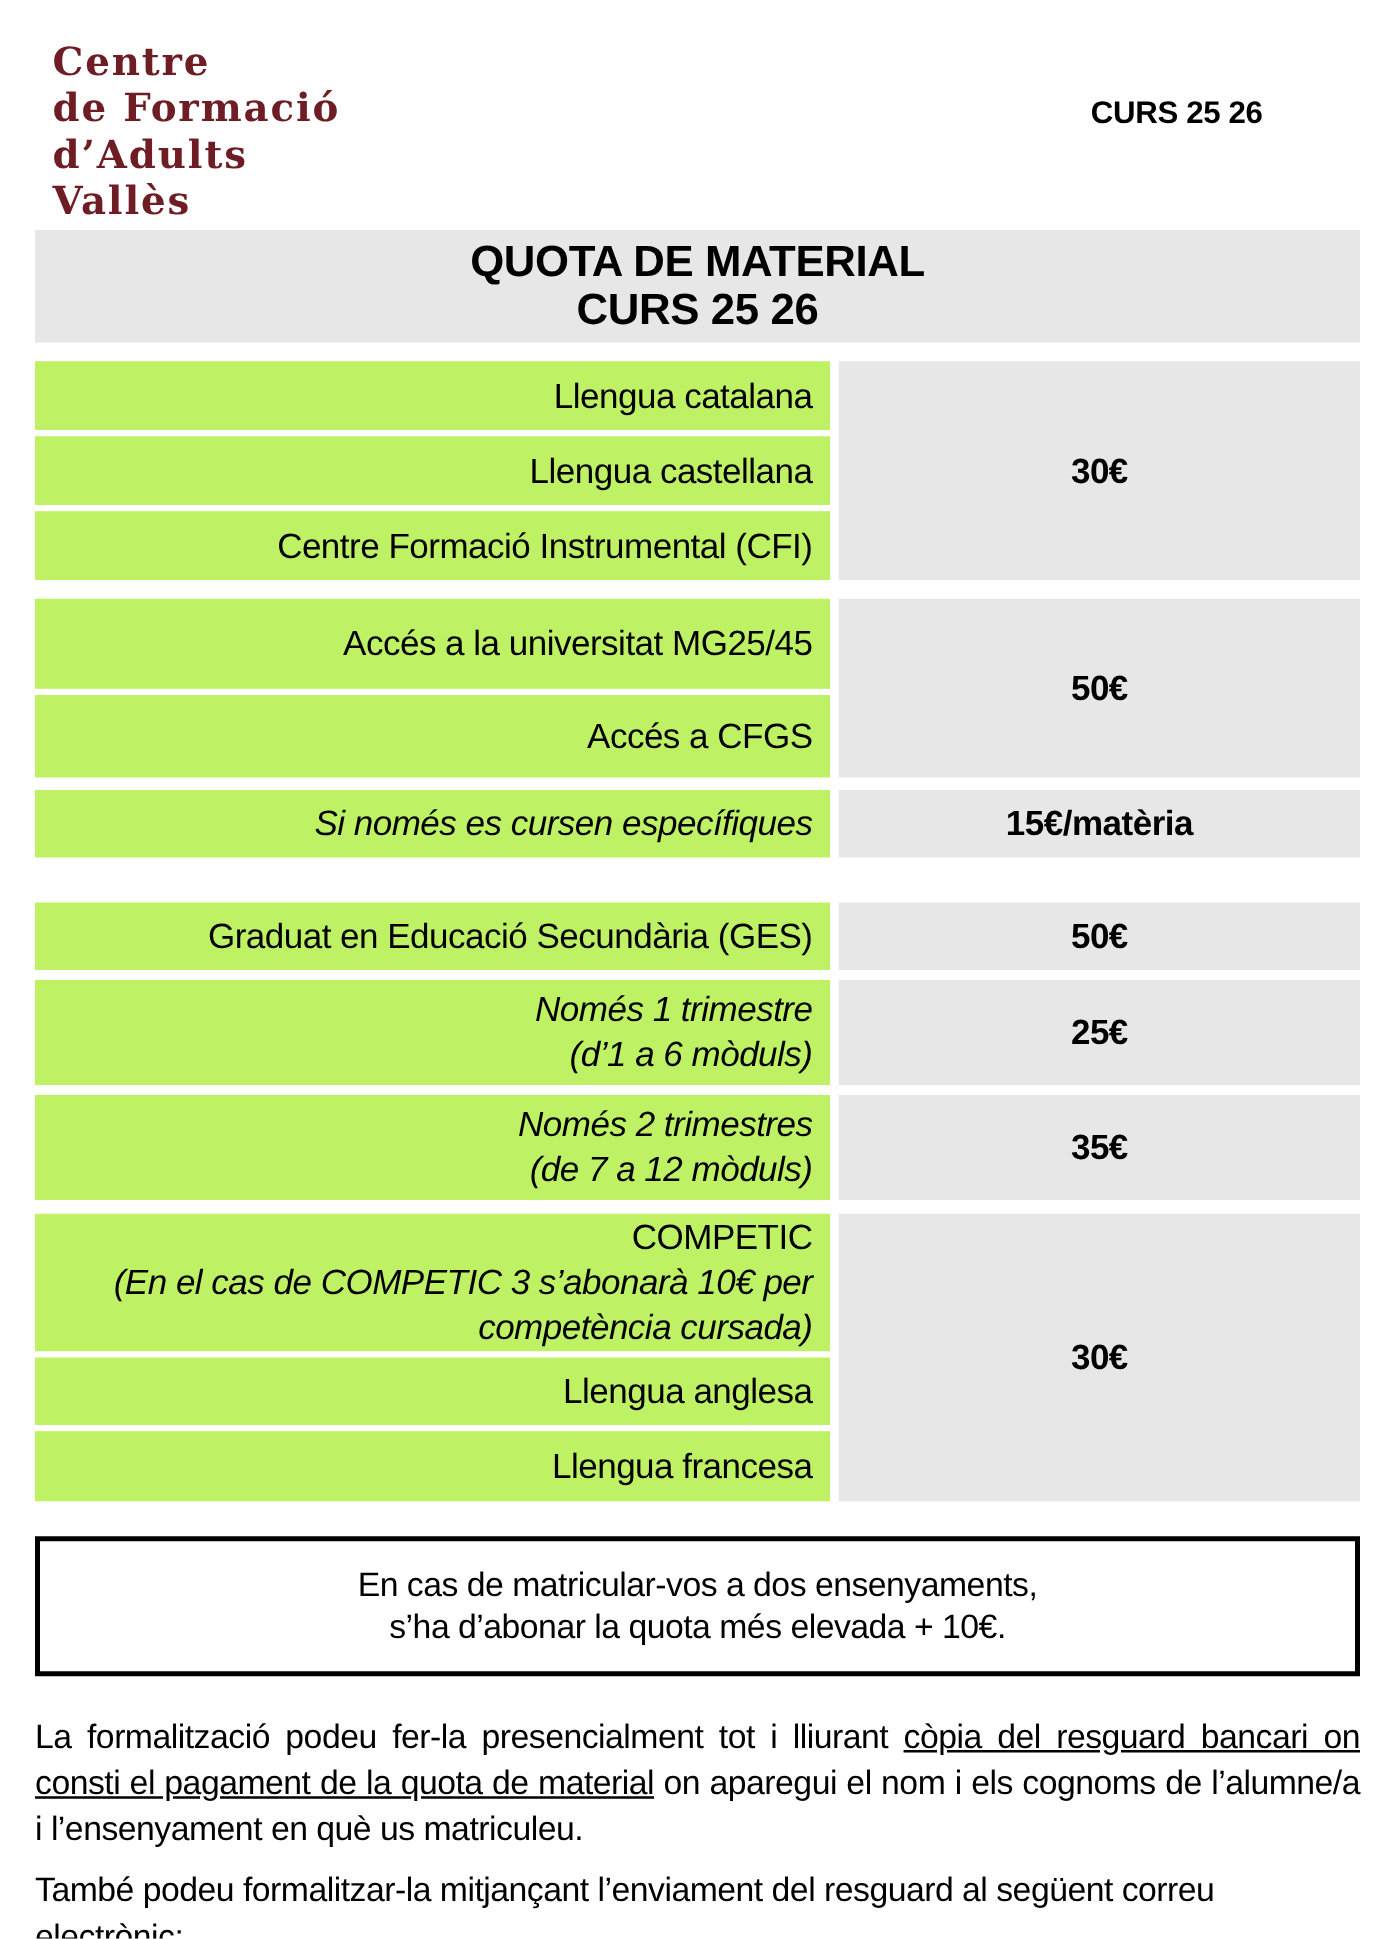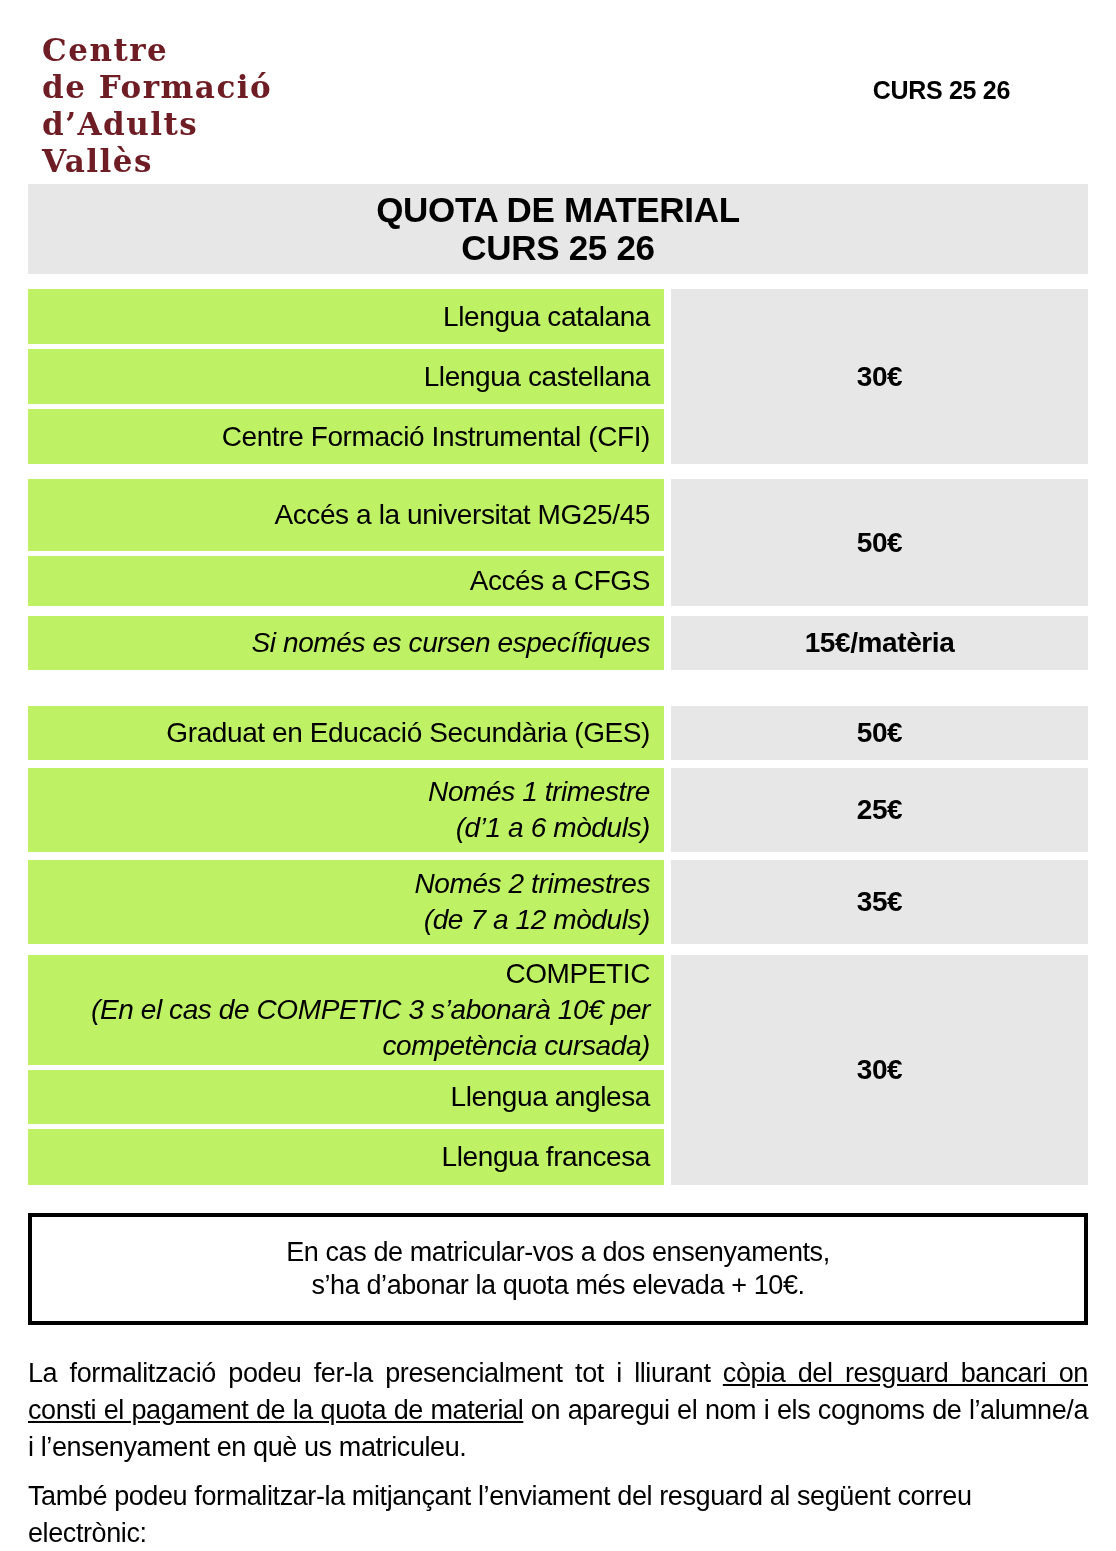--- a/index.html
+++ b/index.html
@@ -48,21 +48,21 @@
     background:#bef264;
     display:flex;flex-direction:column;
     align-items:flex-end;justify-content:center;
     text-align:right;
     padding:0 14px 0 10px;box-sizing:border-box;
     font-size:28px;line-height:36px;
     letter-spacing:-0.4px;
   }
   .cell.italic{font-style:italic;}
   .sub-italic{font-style:italic;}
-  .h55{height:55px;} .h72{height:72px;} .h50{height:50px;}
+  .h55{height:55px;} .h72{height:72px;} .h50{height:66px;}
   .h54{height:54px;} .h84{height:84px;} .h110{height:110px;padding-left:24px;}
   .h56{height:56px;}
   .price{
     flex:1;background:#e7e7e7;
     display:flex;align-items:center;justify-content:center;
     font-weight:bold;font-size:28px;
     letter-spacing:-0.4px;
   }
   
   .note-box{

